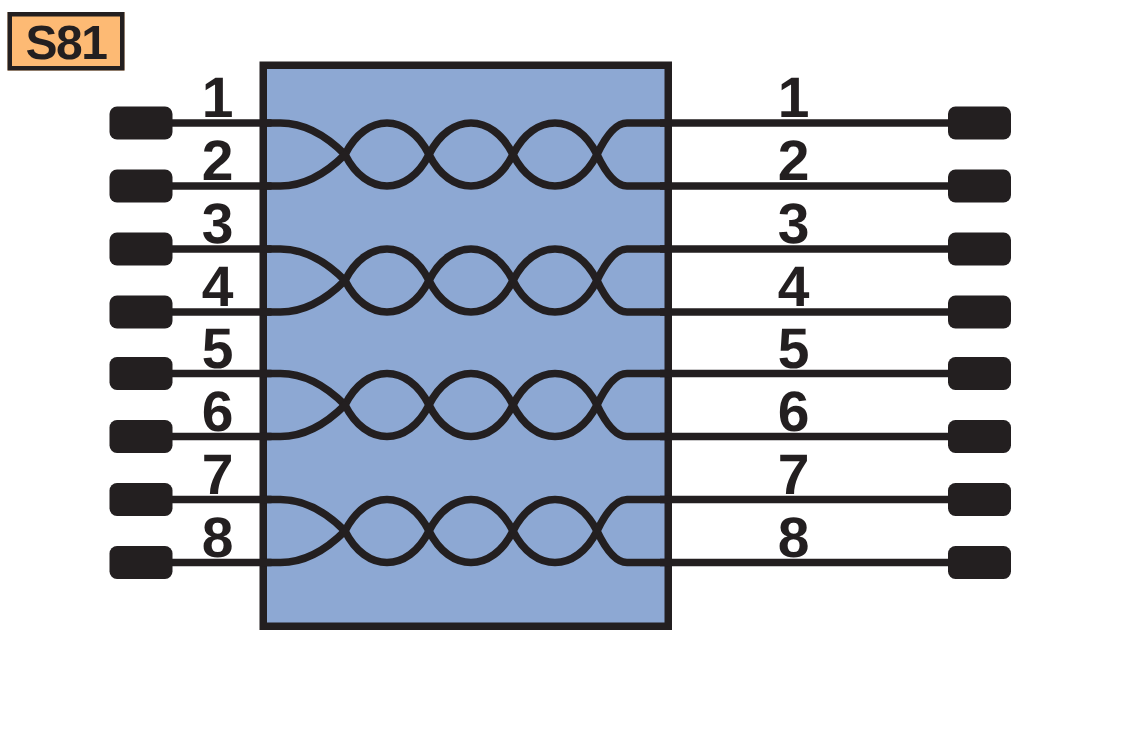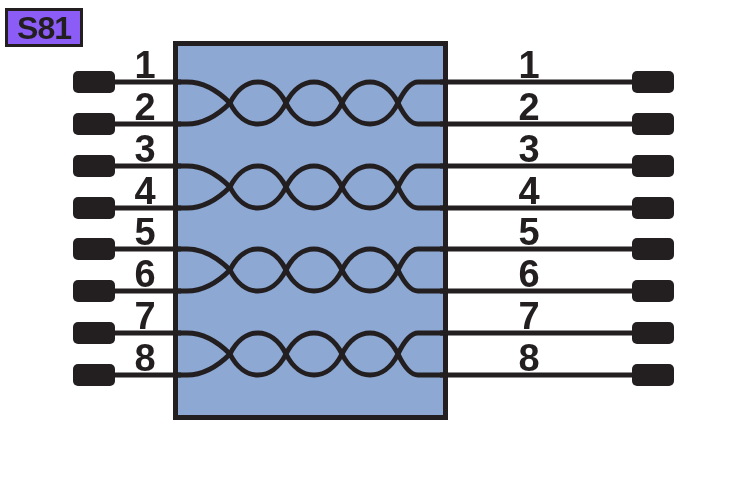--- a/index.html
+++ b/index.html
@@ -16,21 +16,21 @@
     font-family: "Liberation Sans", sans-serif;
   }
   .label-box {
     position: absolute;
     left: 5px;
     top: 8px;
     width: 78px;
     height: 39px;
     box-sizing: border-box;
     border: 3px solid #231f20;
-    background: #8b5cf6;
+    background: #fdba74;
     display: flex;
     align-items: center;
     justify-content: center;
   }
   .label-box span {
     font-size: 32px;
     font-weight: bold;
     color: #231f20;
     letter-spacing: -1px;
     line-height: 1;

